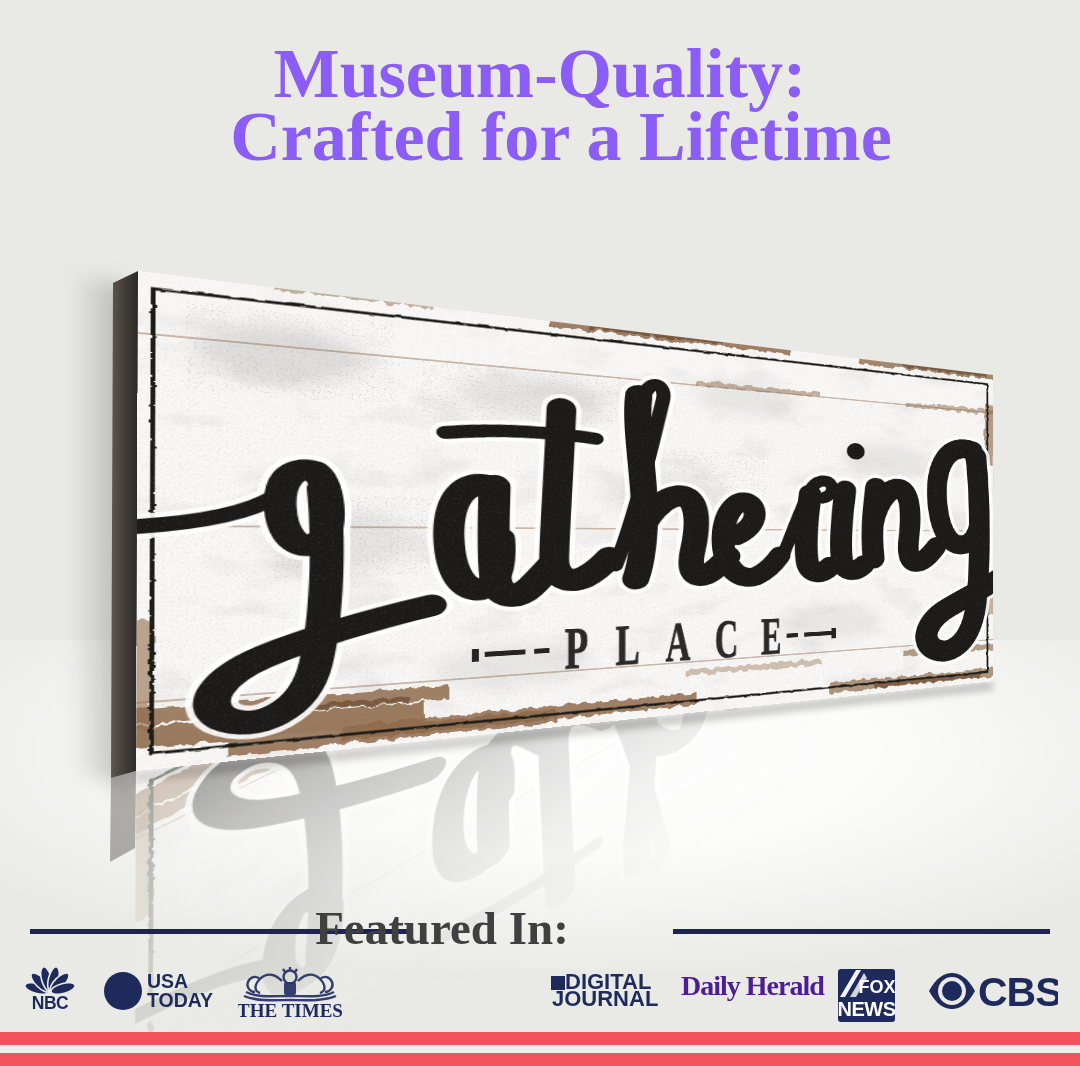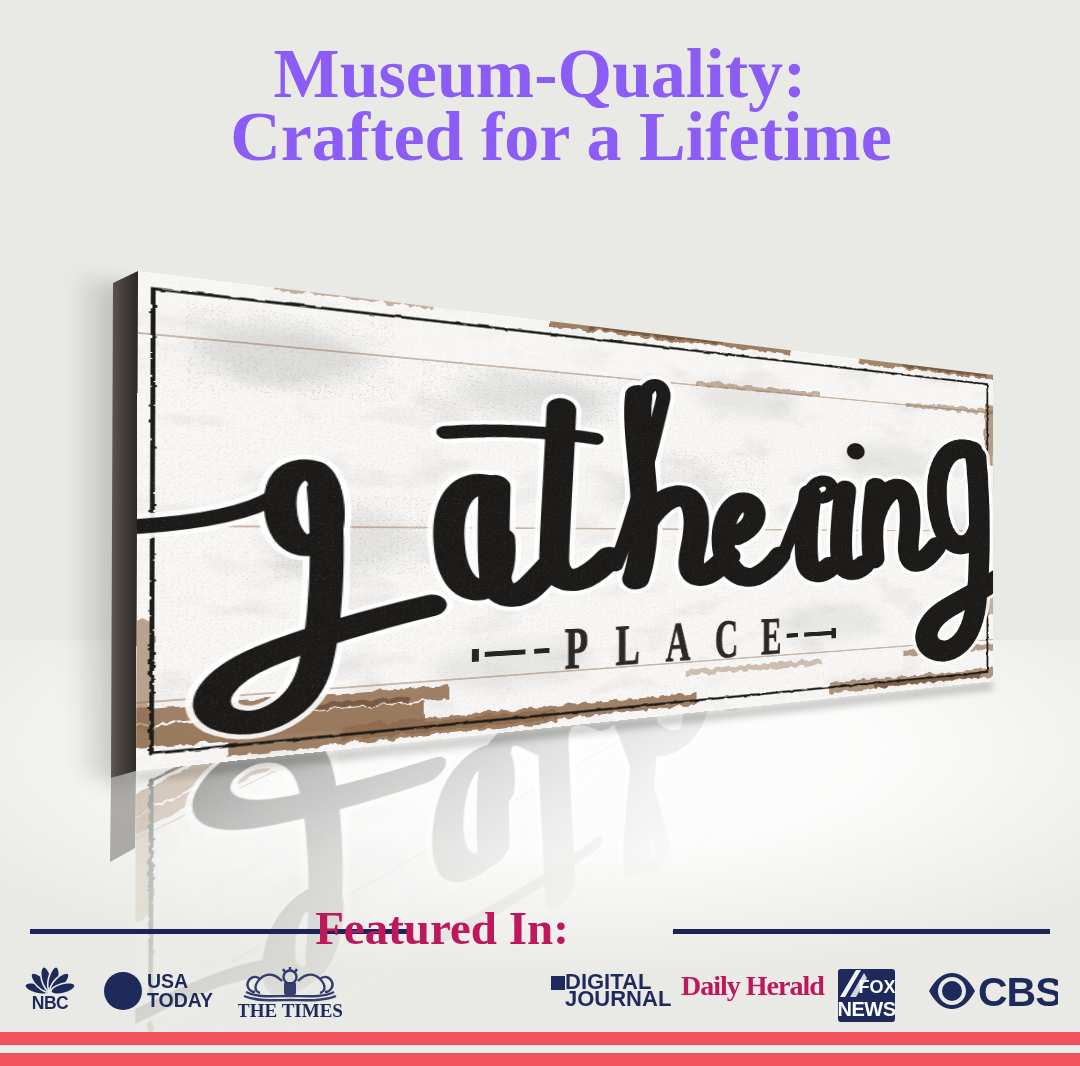--- a/index.html
+++ b/index.html
@@ -215,21 +215,21 @@
         <use href="#artface"></use>
       </svg>
   </div>
 </div>
 
 <div style="position:absolute;left:30px;top:929px;width:381px;height:5px;background:#1d2357;"></div>
 
 <div style="position:absolute;left:673px;top:929px;width:377px;height:5px;background:#1d2357;"></div>
 
 <div style="position:absolute;left:0;top:901px;width:884px;text-align:center;
-  font-family:'Liberation Serif',serif;font-weight:bold;font-size:47px;color:#be185d;">Featured In:</div>
+  font-family:'Liberation Serif',serif;font-weight:bold;font-size:47px;color:#404040;">Featured In:</div>
 
 <div id="logos" style="position:absolute;left:0;top:960px;width:1080px;height:64px;color:#1e295c;">
 
   <svg style="position:absolute;left:24px;top:6px;" width="52" height="44" viewBox="0 0 52 44">
     <g fill="#1e295c">
       <g transform="translate(26,26)" stroke="#e9eae5" stroke-width="1.6">
         <ellipse rx="5" ry="12.5" transform="rotate(-75) translate(0,-13.5)"></ellipse>
         <ellipse rx="5" ry="12.5" transform="rotate(-45) translate(0,-13.5)"></ellipse>
         <ellipse rx="5" ry="12.5" transform="rotate(-15) translate(0,-13.5)"></ellipse>
         <ellipse rx="5" ry="12.5" transform="rotate(15) translate(0,-13.5)"></ellipse>
@@ -256,24 +256,24 @@
       <path d="M82,14 C86,10 92,12 94,17 C96,22 92,27 87,27"></path>
       <path d="M8,27 C20,33 36,31 52,31 C68,31 84,33 96,27"></path>
       <path d="M6,31 C20,37 40,35 52,35 C64,35 84,37 98,31"></path>
     </g>
     <rect x="46" y="17" width="12" height="13" rx="2" fill="#2b3568" opacity=".95"></rect>
     <text x="52" y="52" text-anchor="middle" font-family="Liberation Serif, serif" font-weight="bold" font-size="19" fill="#1e295c">THE TIMES</text>
   </svg>
 
 
   <div style="position:absolute;left:551px;top:13px;width:115px;font-family:Liberation Sans, sans-serif;font-weight:bold;font-size:22px;line-height:17px;color:#1e295c;letter-spacing:0px;">
-    <span style="display:inline-block;width:14px;height:14px;background:#1e295c;vertical-align:-1px;"></span>DIGITAL<br><span style="margin-left:14px;">JOURNAL</span>
+    <span style="display:inline-block;width:14px;height:14px;background:#1e295c;vertical-align:-1px;"></span>DIGITAL<br><span style="margin-left:1px;">JOURNAL</span>
   </div>
 
-  <div style="position:absolute;left:681px;top:10px;width:135px;white-space:nowrap;font-family:'Liberation Serif',serif;font-weight:bold;font-size:28px;letter-spacing:-1px;color:#be185d;">Daily Herald</div>
+  <div style="position:absolute;left:681px;top:10px;width:135px;white-space:nowrap;font-family:'Liberation Serif',serif;font-weight:bold;font-size:28px;letter-spacing:-1px;color:#4c1d95;">Daily Herald</div>
 
   <svg style="position:absolute;left:838px;top:9px;" width="57" height="53" viewBox="0 0 57 53">
     <rect x="0" y="0" width="57" height="53" rx="3" fill="#1e295c"></rect>
     <path d="M2,28 L18,1 L23,1 L7,28 Z" fill="#fff" opacity=".95"></path>
     <path d="M12,28 L26,4 L29,9 L18,28 Z" fill="#fff" opacity=".8"></path>
     <text x="39" y="24" text-anchor="middle" font-family="Liberation Sans, sans-serif" font-weight="bold" font-size="18" fill="#fff">FOX</text>
     <text x="28.5" y="47" text-anchor="middle" font-family="Liberation Sans, sans-serif" font-weight="bold" font-size="20" fill="#fff" letter-spacing="-.5">NEWS</text>
   </svg>
 
   <svg style="position:absolute;left:928px;top:13px;" width="130" height="36" viewBox="0 0 130 36">

